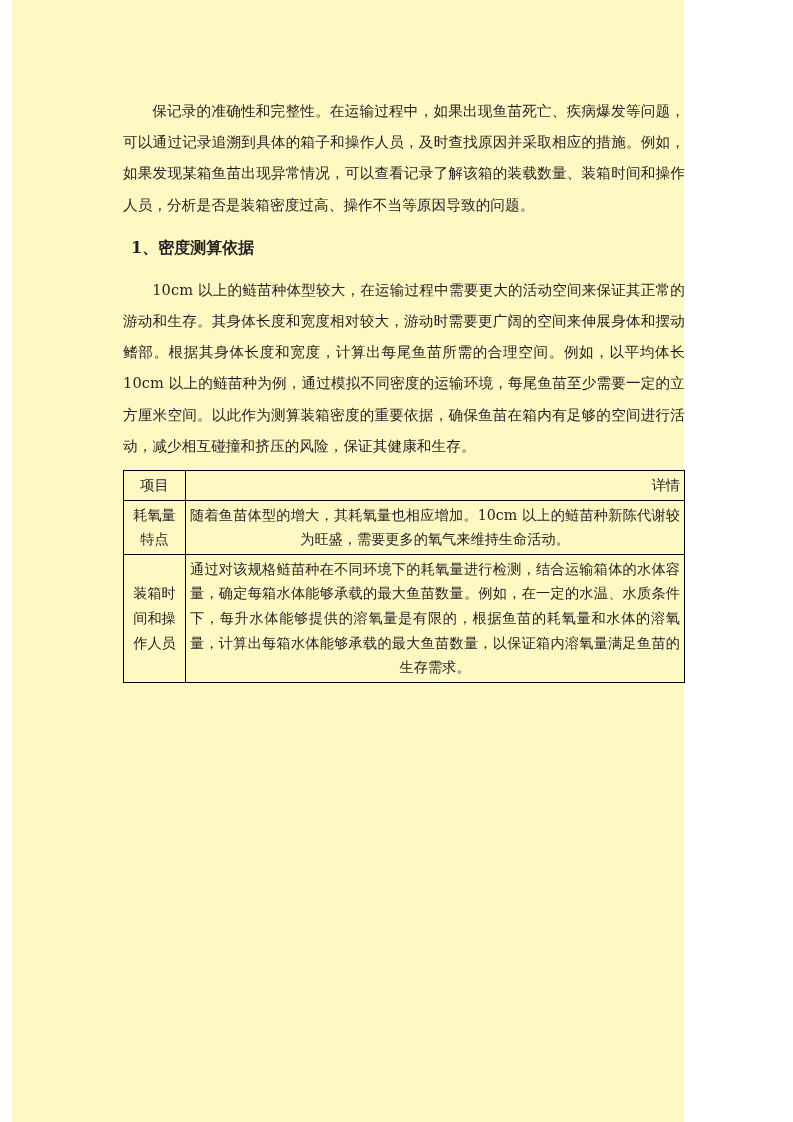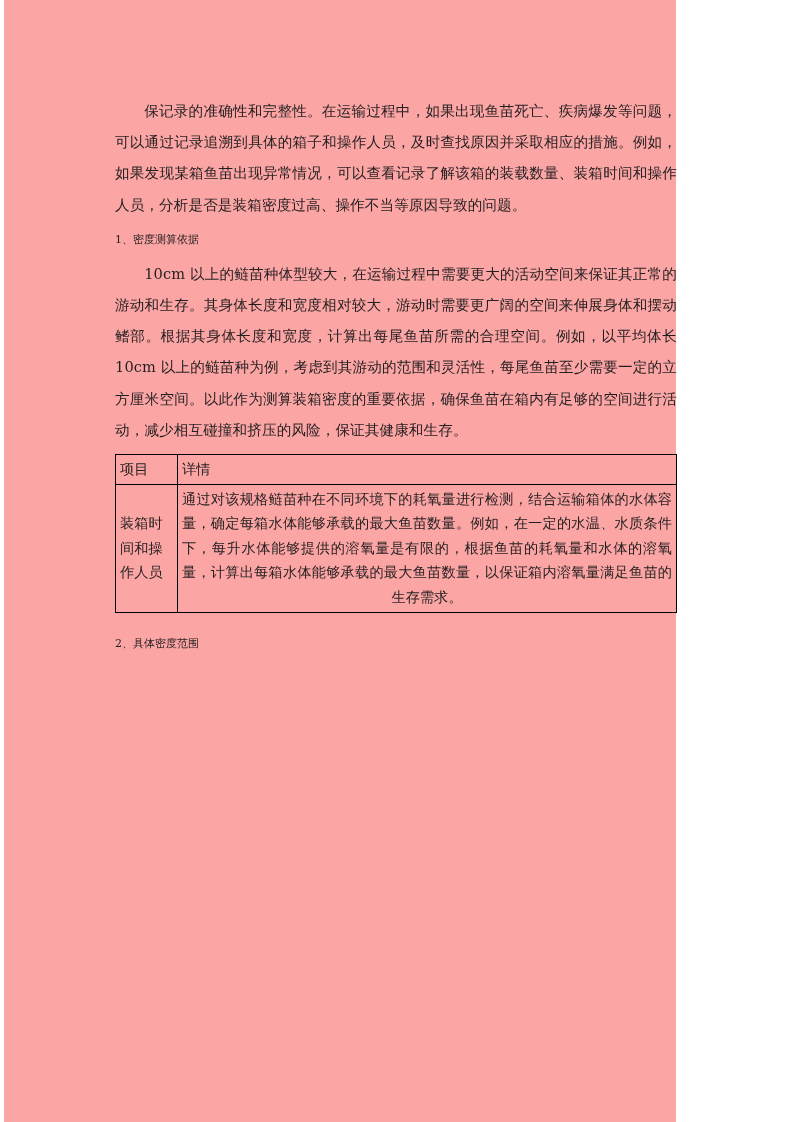--- a/index.html
+++ b/index.html
@@ -12,25 +12,25 @@
     width: 793px;
     height: 1122px;
     position: relative;
     overflow: hidden;
     font-family: "DejaVu Serif", "Liberation Serif", serif;
     color: #231f20;
     -webkit-font-smoothing: antialiased;
   }
   .page {
     position: absolute;
-    left: 4px;
+    left: 12px;
     top: 0;
     width: 672px;
     height: 1122px;
-    background: #fca5a5;
+    background: #fef9c3;
   }
   .content {
     position: absolute;
     left: 111px;
     top: 95px;
     width: 562px;
   }
   p.body {
     margin: 0;
     font-size: 14.6px;
@@ -48,26 +48,26 @@
     padding-top: 18px;
     padding-bottom: 6px;
     font-size: 16.2px;
     line-height: 31px;
     font-weight: normal;
     text-indent: 1.1em;
     color: #231f20;
     letter-spacing: 0.2px;
   }
   h3.sub-heading {
-    margin: 0;
+    margin: 8px;
     padding-top: 4px;
     padding-bottom: 3px;
-    font-size: 11px;
+    font-size: 16px;
     line-height: 31px;
-    font-weight: normal;
+    font-weight: bold;
     color: #231f20;
   }
   table.data-table {
     border-collapse: collapse;
     width: 562px;
     margin-top: 9px;
     margin-bottom: 9px;
     table-layout: fixed;
     border: 1px solid #000000;
   }
@@ -76,69 +76,72 @@
     border: 1px solid #000000;
     padding: 2px 4px;
     font-size: 14.2px;
     line-height: 24.6px;
     font-weight: normal;
     color: #231f20;
     vertical-align: middle;
   }
   .col-label {
     width: 53px;
-    text-align: left;
+    text-align: center;
     word-break: break-all;
     padding-left: 2px;
     padding-right: 2px;
   }
   .col-detail {
     text-align: center;
     padding-left: 6px;
     padding-right: 6px;
   }
   .cell-detail-body {
     text-align: justify;
     text-justify: inter-ideograph;
     text-align-last: center;
   }
   .header-cell-detail {
-    text-align: left;
+    text-align: right;
   }
   .tail-block {
     padding-top: 2px;
   }
 </style>
 </head>
 <body>
 
 <div class="page">
   <div class="content">
 
     <p class="body indent">保记录的准确性和完整性。在运输过程中，如果出现鱼苗死亡、疾病爆发等问题，可以通过记录追溯到具体的箱子和操作人员，及时查找原因并采取相应的措施。例如，如果发现某箱鱼苗出现异常情况，可以查看记录了解该箱的装载数量、装箱时间和操作人员，分析是否是装箱密度过高、操作不当等原因导致的问题。</p>
 
 
     <h3 class="sub-heading">1、密度测算依据</h3>
 
-    <p class="body indent">10cm 以上的鲢苗种体型较大，在运输过程中需要更大的活动空间来保证其正常的游动和生存。其身体长度和宽度相对较大，游动时需要更广阔的空间来伸展身体和摆动鳍部。根据其身体长度和宽度，计算出每尾鱼苗所需的合理空间。例如，以平均体长 10cm 以上的鲢苗种为例，考虑到其游动的范围和灵活性，每尾鱼苗至少需要一定的立方厘米空间。以此作为测算装箱密度的重要依据，确保鱼苗在箱内有足够的空间进行活动，减少相互碰撞和挤压的风险，保证其健康和生存。</p>
+    <p class="body indent">10cm 以上的鲢苗种体型较大，在运输过程中需要更大的活动空间来保证其正常的游动和生存。其身体长度和宽度相对较大，游动时需要更广阔的空间来伸展身体和摆动鳍部。根据其身体长度和宽度，计算出每尾鱼苗所需的合理空间。例如，以平均体长 10cm 以上的鲢苗种为例，通过模拟不同密度的运输环境，每尾鱼苗至少需要一定的立方厘米空间。以此作为测算装箱密度的重要依据，确保鱼苗在箱内有足够的空间进行活动，减少相互碰撞和挤压的风险，保证其健康和生存。</p>
 
     <table class="data-table">
       <thead>
         <tr>
           <th class="col-label">项目</th>
           <th class="col-detail header-cell-detail">详情</th>
         </tr>
       </thead>
       <tbody>
         <tr>
+          <td class="col-label">耗氧量特点</td>
+          <td class="col-detail cell-detail-body">随着鱼苗体型的增大，其耗氧量也相应增加。10cm 以上的鲢苗种新陈代谢较为旺盛，需要更多的氧气来维持生命活动。</td>
+        </tr>
+        <tr>
           <td class="col-label">装箱时间和操作人员</td>
           <td class="col-detail cell-detail-body">通过对该规格鲢苗种在不同环境下的耗氧量进行检测，结合运输箱体的水体容量，确定每箱水体能够承载的最大鱼苗数量。例如，在一定的水温、水质条件下，每升水体能够提供的溶氧量是有限的，根据鱼苗的耗氧量和水体的溶氧量，计算出每箱水体能够承载的最大鱼苗数量，以保证箱内溶氧量满足鱼苗的生存需求。</td>
         </tr>
       </tbody>
     </table>
 
     <div class="tail-block">
 
-      <h3 class="sub-heading">2、具体密度范围</h3>
     </div>
 
   </div>
 </div>
 
 </body></html>

